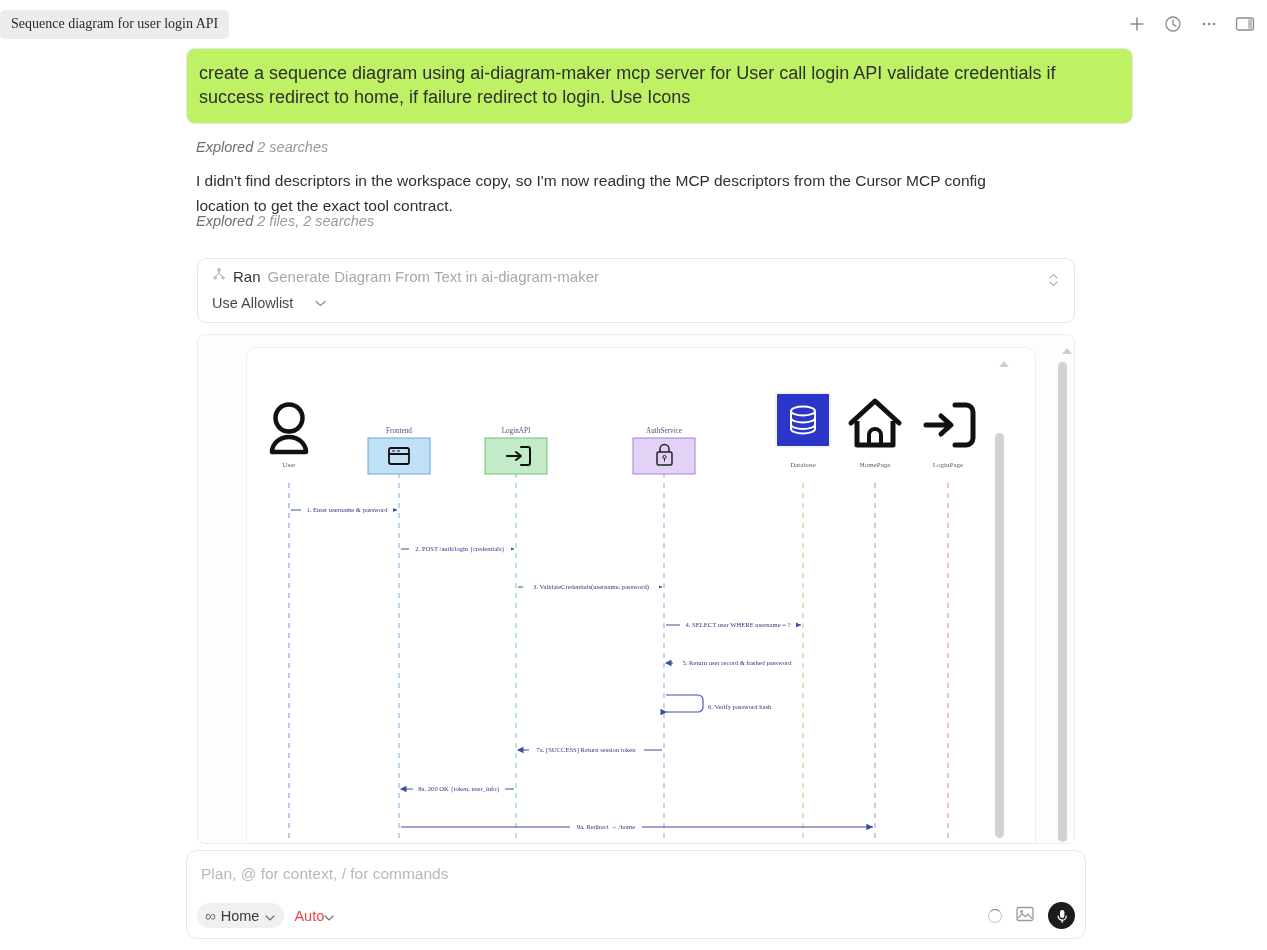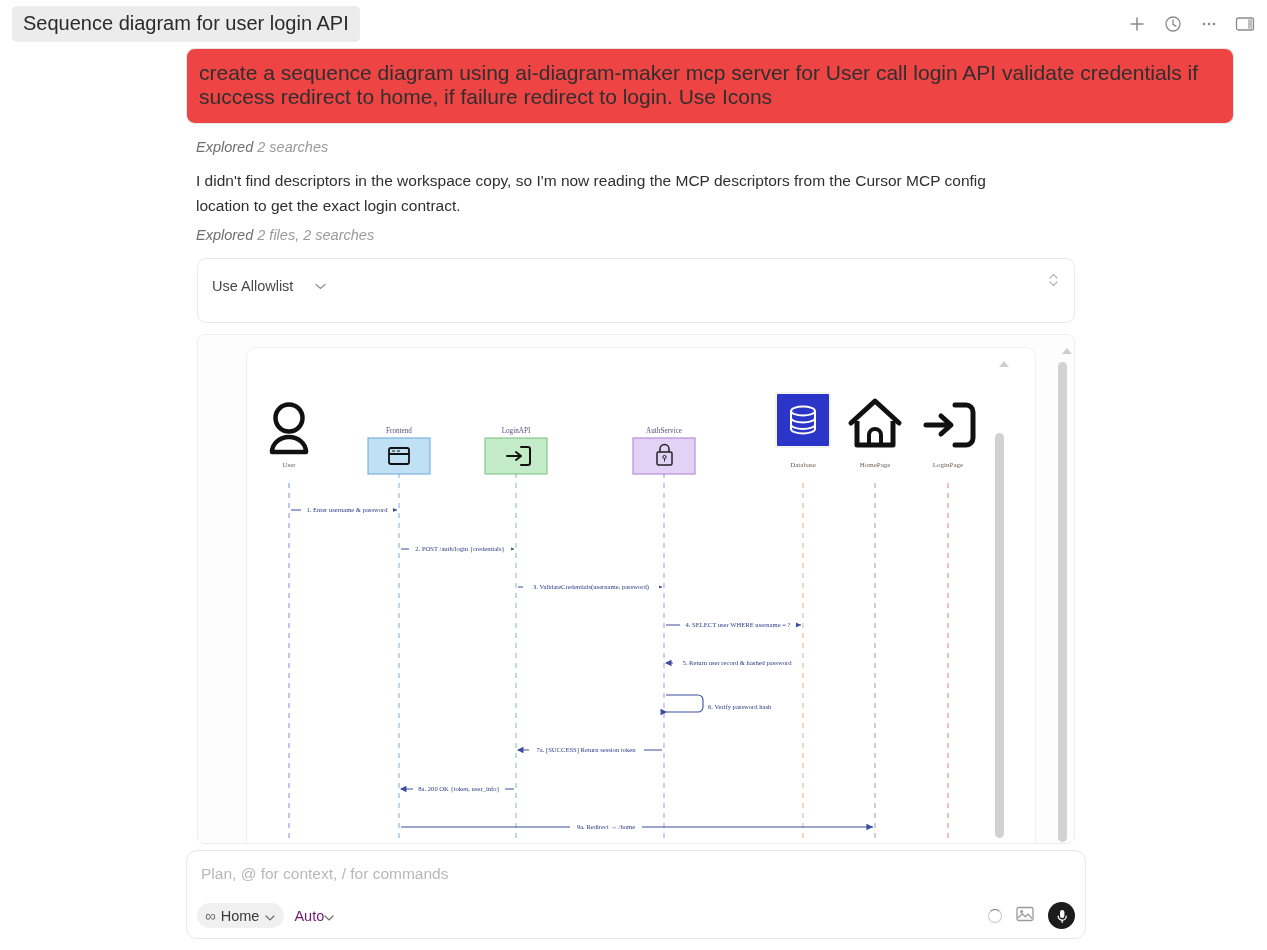--- a/index.html
+++ b/index.html
@@ -11,48 +11,48 @@
     overflow: hidden;
   }
 
   
   .topbar {
     position: absolute; top: 0; left: 0; width: 1267px; height: 48px;
     display: flex; align-items: center;
     background: #ffffff;
   }
   .tab-chip {
-    margin-left: 12px;
     background: #ececec;
     color: #2b2b2b;
-    font-size: 20px;
+    font-size: 14px;
     padding: 6px 11px 7px 11px;
     border-radius: 5px;
     white-space: nowrap;
+    font-family: Liberation Serif, serif;
   }
   .topbar-actions {
     margin-left: auto; display: flex; align-items: center; gap: 16px;
     padding-right: 12px; color: #8a8a8a;
   }
   .ticon { width: 20px; height: 20px; display: flex; align-items: center;
            justify-content: center; cursor: pointer; }
 
   
   .convo {
     position: absolute; top: 48px; left: 0; width: 1267px; height: 902px;
     overflow: hidden;
   }
 
   .user-bubble {
-    position: absolute; left: 186px; top: 0px; width: 1048px;
-    background: #ef4444;
+    position: absolute; left: 186px; top: 0px; width: 947px;
+    background: #bef264;
     border: 1px solid #e6e6e6;
     border-radius: 9px;
     padding: 12px 16px 14px 12px;
-    font-size: 21px; line-height: 24px; color: #2f2f2f;
+    font-size: 18px; line-height: 24px; color: #2f2f2f;
   }
 
   .faded-line {
     position: absolute; left: 196px; top: 60px; width: 880px;
     font-size: 15.5px; color: #d6d6d6; line-height: 22px;
   }
 
   .explored {
     position: absolute; left: 196px; font-size: 14.5px; color: #9a9a9a; font-style: italic;
   }
@@ -126,21 +126,21 @@
     display: flex; align-items: center; gap: 10px;
   }
   .agent-pill {
     display: flex; align-items: center; gap: 6px;
     background: #f0f0f0; border-radius: 14px;
     padding: 4px 9px 4px 8px; font-size: 14.5px; color: #3a3a3a;
   }
   .infinity { font-size: 15px; color: #6b6b6b; letter-spacing: -1px; }
   .auto-pill {
     display: flex; align-items: center; gap: 0;
-    font-size: 14.5px; color: #701a75; justify-content: flex-end;
+    font-size: 14.5px; color: #ef4444; justify-content: flex-end;
   }
   .composer-right {
     margin-left: auto; display: flex; align-items: center; gap: 14px;
   }
   .mic-btn {
     width: 27px; height: 27px; border-radius: 50%;
     background: #1c1c1c; display: flex; align-items: center;
     justify-content: center;
   }
   .ring {
@@ -186,28 +186,40 @@
   <div class="user-bubble">
     <span>create a sequence diagram using ai-diagram-maker mcp server for User call login API validate credentials if success redirect to home, if failure redirect to login. Use Icons</span>
   </div>
 
 
   <div class="explored" style="top:91px">
     <span class="strong">Explored</span>
     <span>2 searches</span>
   </div>
 
-  <div class="assistant-text" style="top:120px">I didn't find descriptors in the workspace copy, so I'm now reading the MCP descriptors from the Cursor MCP config location to get the exact login contract.</div>
-
-  <div class="explored" style="top:179px">
+  <div class="assistant-text" style="top:120px">I didn't find descriptors in the workspace copy, so I'm now reading the MCP descriptors from the Cursor MCP config location to get the exact tool contract.</div>
+
+  <div class="explored" style="top:165px">
     <span class="strong">Explored</span>
     <span>2 files, 2 searches</span>
   </div>
 
   <div class="tool-card">
+    <div class="tool-row1">
+      <span>
+        <svg width="14" height="14" viewBox="0 0 16 16">
+            <path d="M8 2v4M8 6L4 10M8 6l4 4" stroke="#9a9a9a" stroke-width="1.1" fill="none"></path>
+            <circle cx="8" cy="2" r="1.4" fill="none" stroke="#9a9a9a" stroke-width="1.1"></circle>
+            <circle cx="3.4" cy="11.2" r="1.4" fill="none" stroke="#9a9a9a" stroke-width="1.1"></circle>
+            <circle cx="12.6" cy="11.2" r="1.4" fill="none" stroke="#9a9a9a" stroke-width="1.1"></circle>
+          </svg>
+      </span>
+      <span class="tool-ran">Ran</span>
+      <span class="tool-desc">Generate Diagram From Text in ai-diagram-maker</span>
+    </div>
     <div class="tool-chev">
       <svg width="13" height="18" viewBox="0 0 13 18">
           <path d="M3 7l3.5-3.5L10 7M3 11l3.5 3.5L10 11" stroke="#b5b5b5" stroke-width="1.2" fill="none" stroke-linecap="round" stroke-linejoin="round"></path>
         </svg>
     </div>
     <div class="tool-row2">
       <span>Use Allowlist</span>
       <span class="caret-down">
         <svg width="11" height="7" viewBox="0 0 11 7">
             <path d="M1 1.5L5.5 5.5L10 1.5" stroke="#8c8c8c" stroke-width="1.2" fill="none" stroke-linecap="round"></path>

